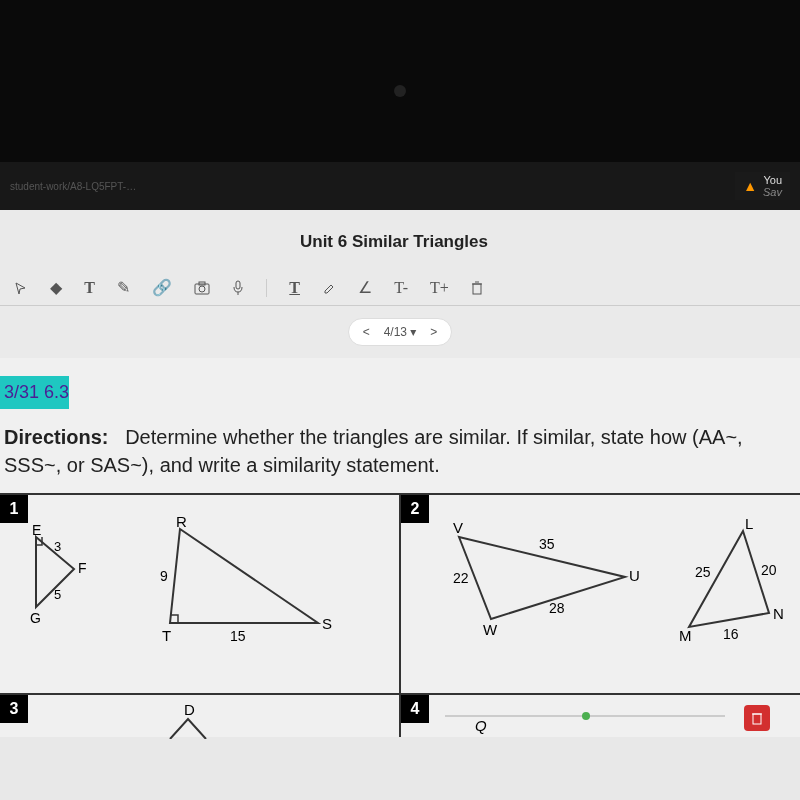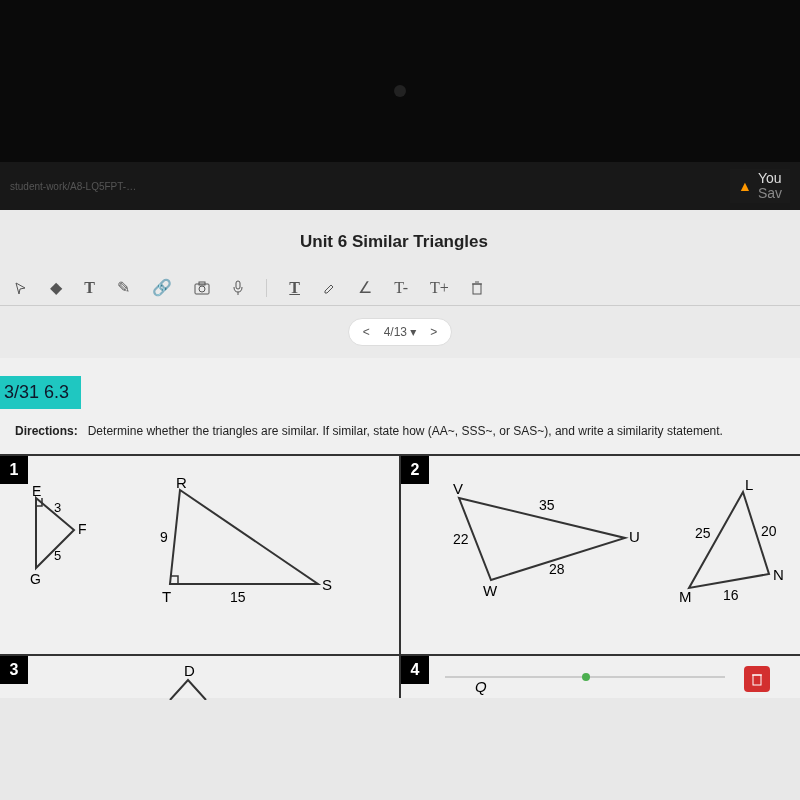--- a/index.html
+++ b/index.html
@@ -45,25 +45,26 @@
       display: flex;
       align-items: center;
       gap: 6px;
       padding: 2px 8px;
     }
     .warn-tri {
       color: #ff9800;
       font-size: 14px;
     }
     .warn-text {
-      font-size: 14px;
+      font-size: 11px;
       line-height: 1.1;
+      text-align: right;
     }
     .warn-text .l1 { color: #ddd; }
-    .warn-text .l2 { color: #888; }
+    .warn-text .l2 { color: #888; font-style: italic; }
     .app-area {
       background: #e8e8e8;
       height: 590px;
       position: relative;
     }
     .doc-title {
       text-align: center;
       padding: 22px 12px 18px 0;
       font-size: 17px;
       font-weight: 600;
@@ -104,30 +105,30 @@
       align-items: center;
       gap: 14px;
     }
     .pager span { cursor: pointer; }
     .worksheet {
       background: #f0f0f0;
       padding: 0;
     }
     .section-tag {
       background: #1fc7c1;
-      color: #0f172a;
+      color: #4c1d95;
       display: inline-block;
-      padding: 6px 12px 6px 4px;
+      padding: 6px 0 6px 4px;
       font-size: 18px;
       font-weight: 500;
       margin: 18px 0 0 0;
     }
     .directions {
-      padding: 14px 20px 14px 15px;
-      font-size: 12px;
+      padding: 14px 20px 14px 4px;
+      font-size: 20px;
       line-height: 1.4;
       color: #222;
     }
     .directions b { font-weight: bold; }
     .problems {
       display: flex;
       border-top: 2px solid #333;
       height: 200px;
     }
     .problem {

